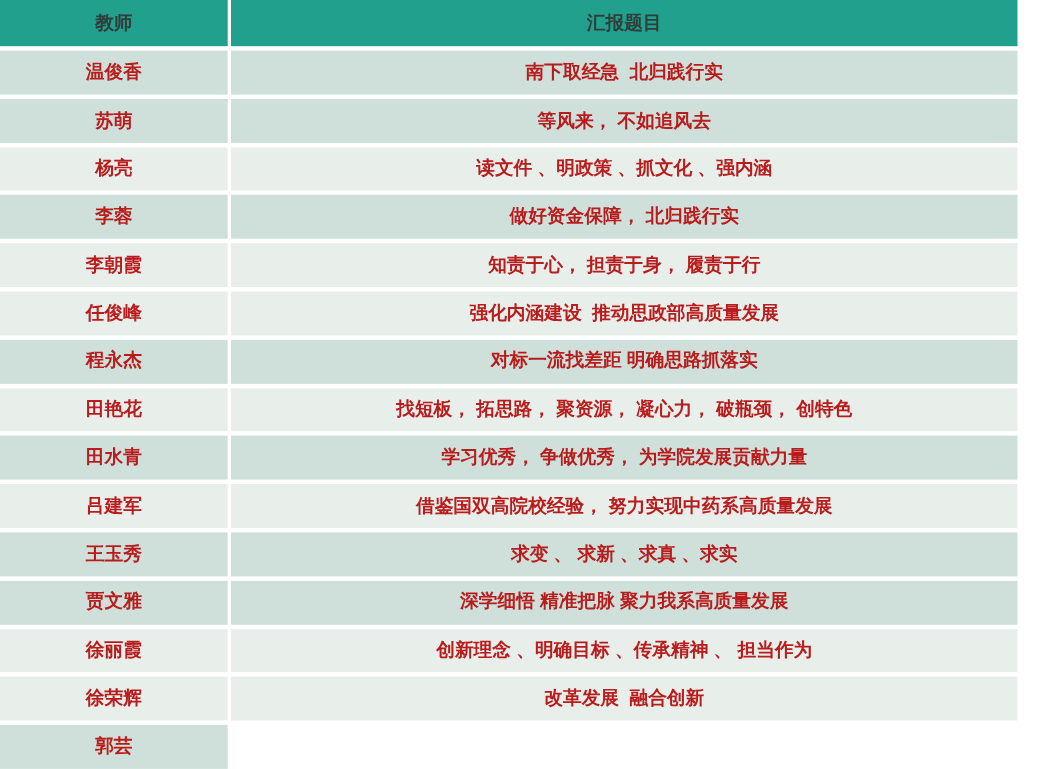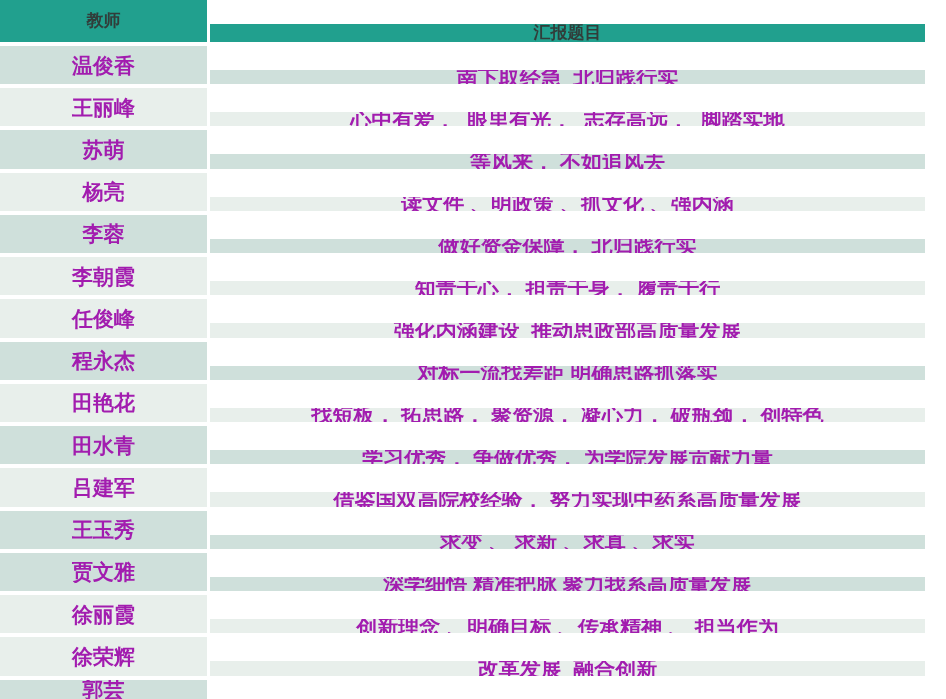--- a/index.html
+++ b/index.html
@@ -26,52 +26,48 @@
   }
   .row.header-row {
     flex: 0 0 42px;
   }
   .cell {
     display: flex;
     align-items: center;
     justify-content: center;
     text-align: center;
     font-weight: bold;
-    font-size: 21px;
+    font-size: 17px;
     line-height: 1.2;
-    color: #a21caf;
+    color: #b91c1c;
     white-space: pre-wrap;
     overflow: hidden;
   }
   .c1 { flex: 0 0 207px; }
-  .c2 { flex: 1 1 auto; margin-top: 24px; }
+  .c2 { flex: 1 1 auto; }
   .header-row .cell {
     background: var(--teal, #21a08e);
     color: #313d3a;
     font-size: 17px;
   }
   .row.dark .cell  { background: var(--row-dark, #cfe0db); }
   .row.light .cell { background: var(--row-light, #e8efeb); }
 </style>
 </head>
 <body>
 
 <div class="table">
   <div class="row header-row">
     <div class="cell c1">教师</div>
     <div class="cell c2">汇报题目</div>
   </div>
 
 <div class="row dark">
       <div class="cell c1">温俊香</div>
       <div class="cell c2">南下取经急  北归践行实</div>
-    </div>
-    <div class="row light">
-      <div class="cell c1">王丽峰</div>
-      <div class="cell c2">心中有爱，  眼里有光，  志存高远，  脚踏实地</div>
     </div>
     <div class="row dark">
       <div class="cell c1">苏萌</div>
       <div class="cell c2">等风来， 不如追风去</div>
     </div>
     <div class="row light">
       <div class="cell c1">杨亮</div>
       <div class="cell c2">读文件 、明政策 、抓文化 、强内涵</div>
     </div>
     <div class="row dark">

